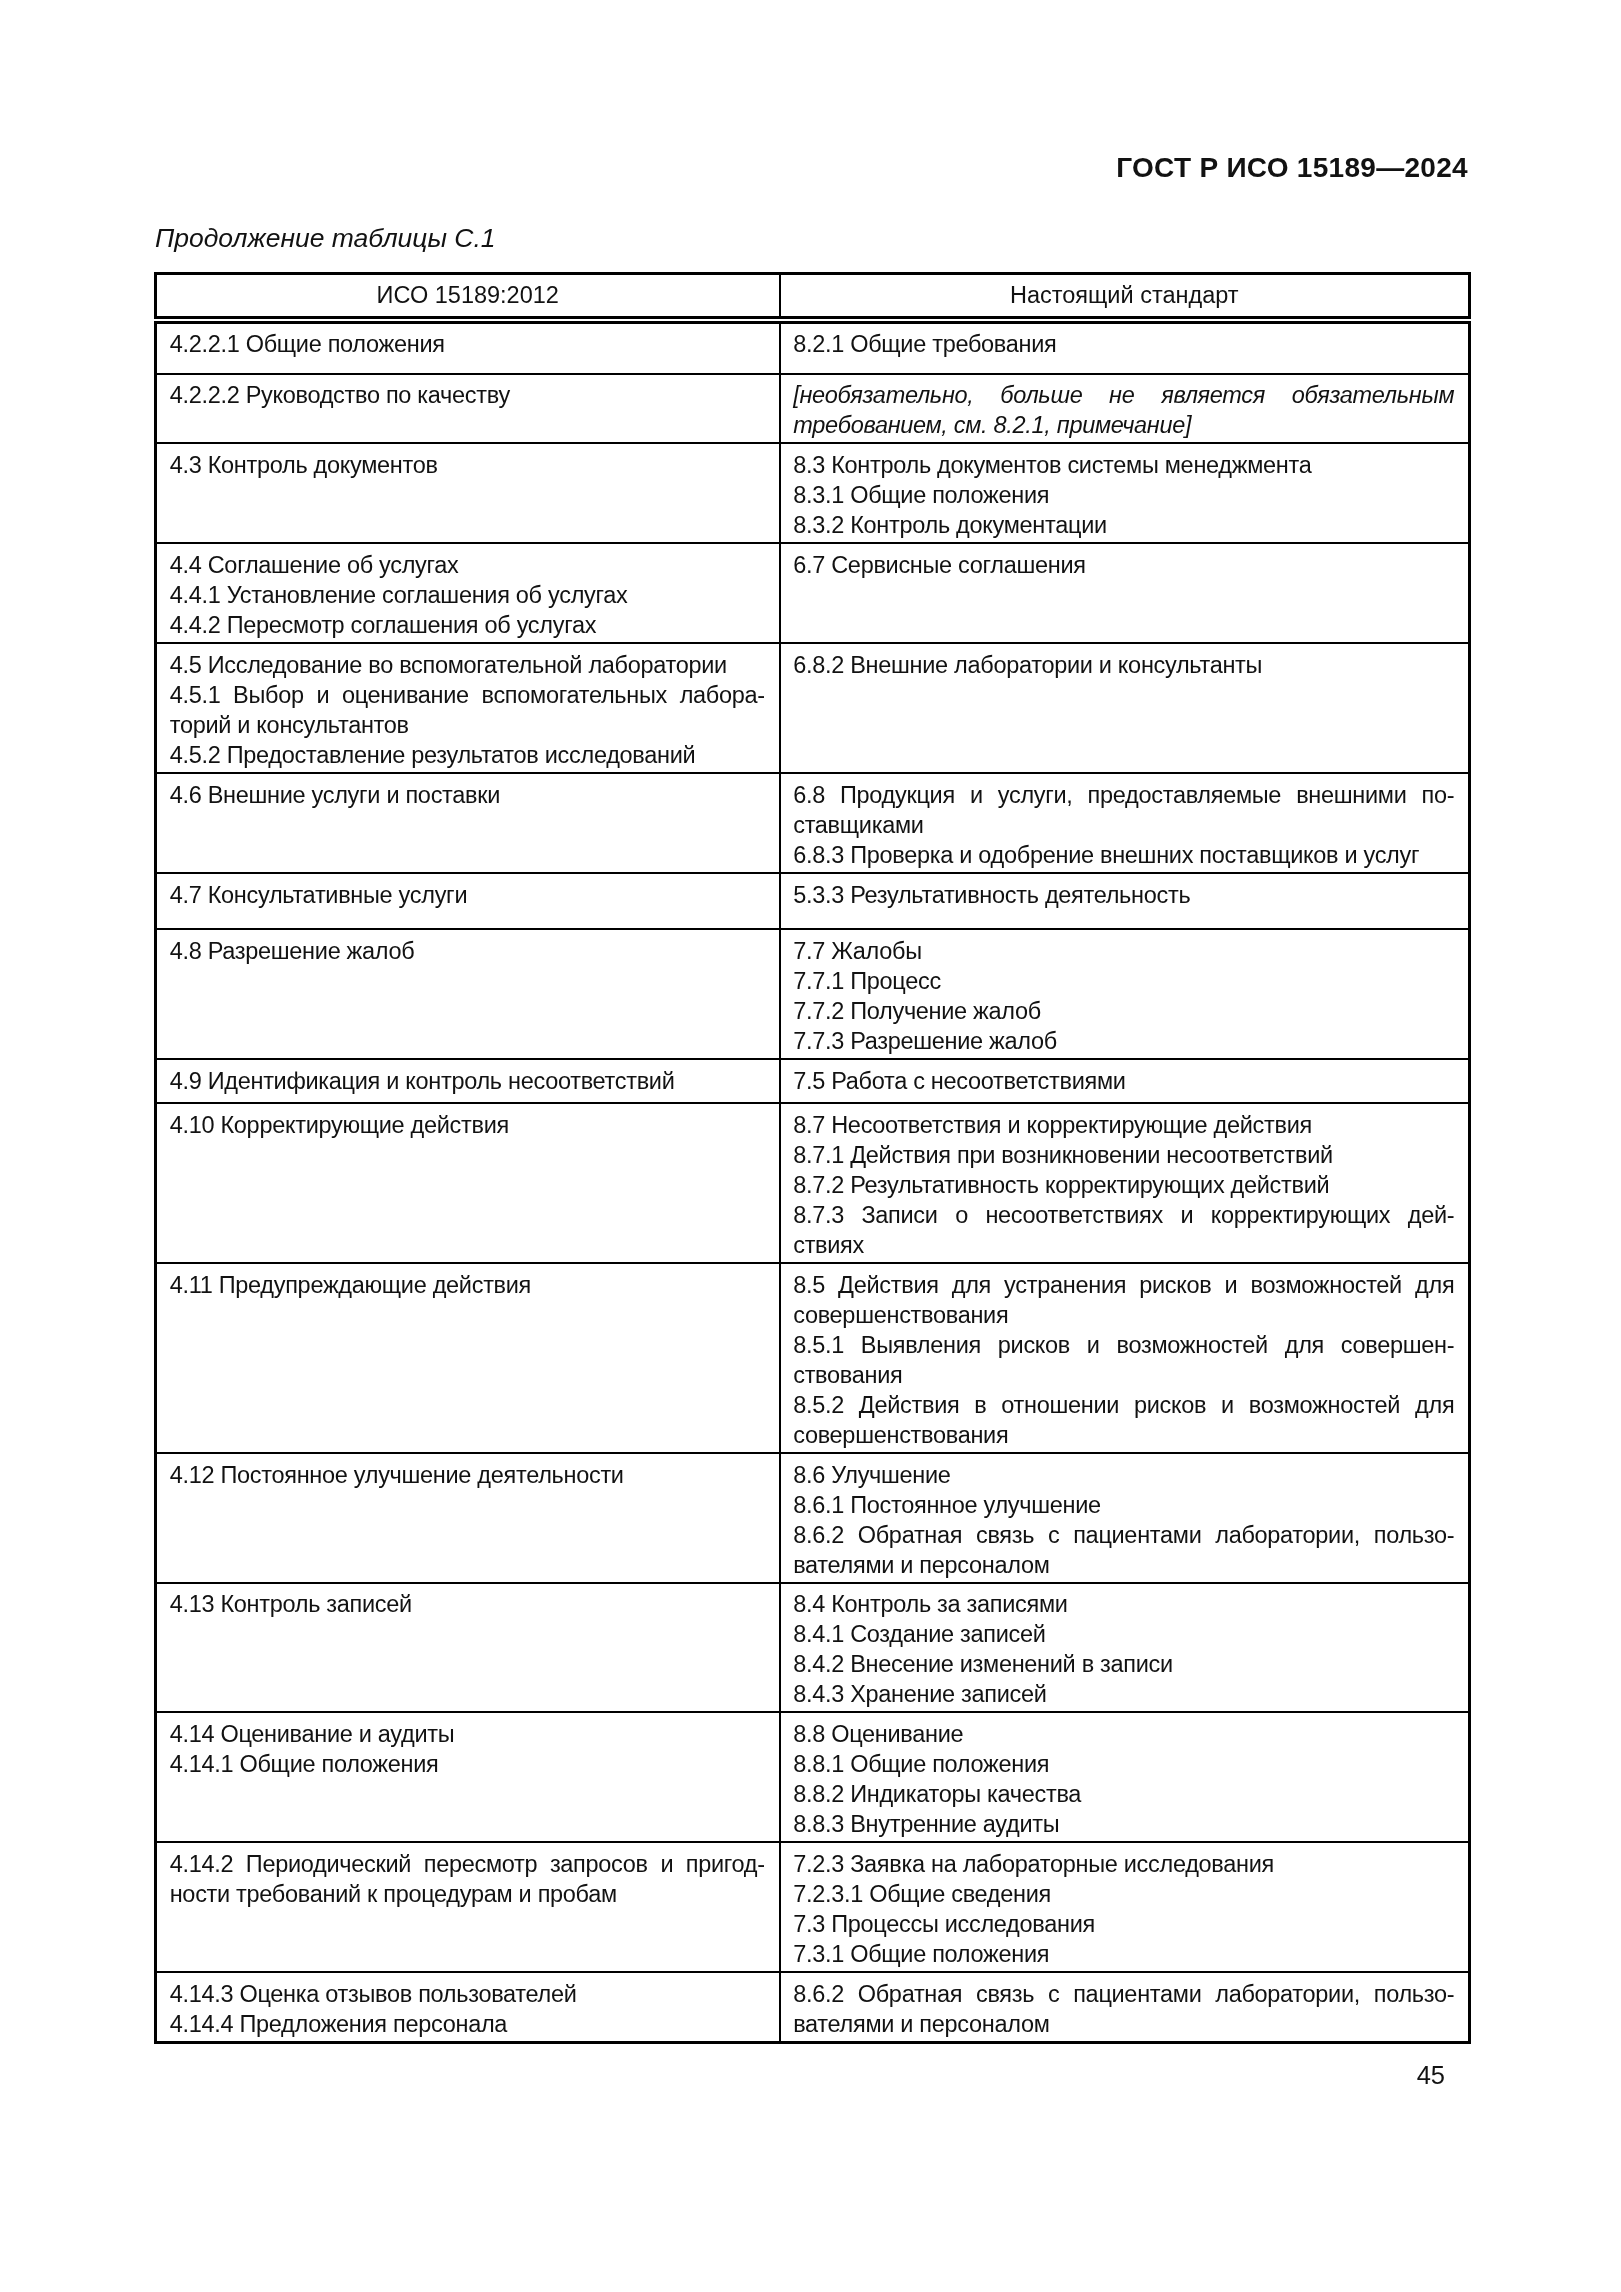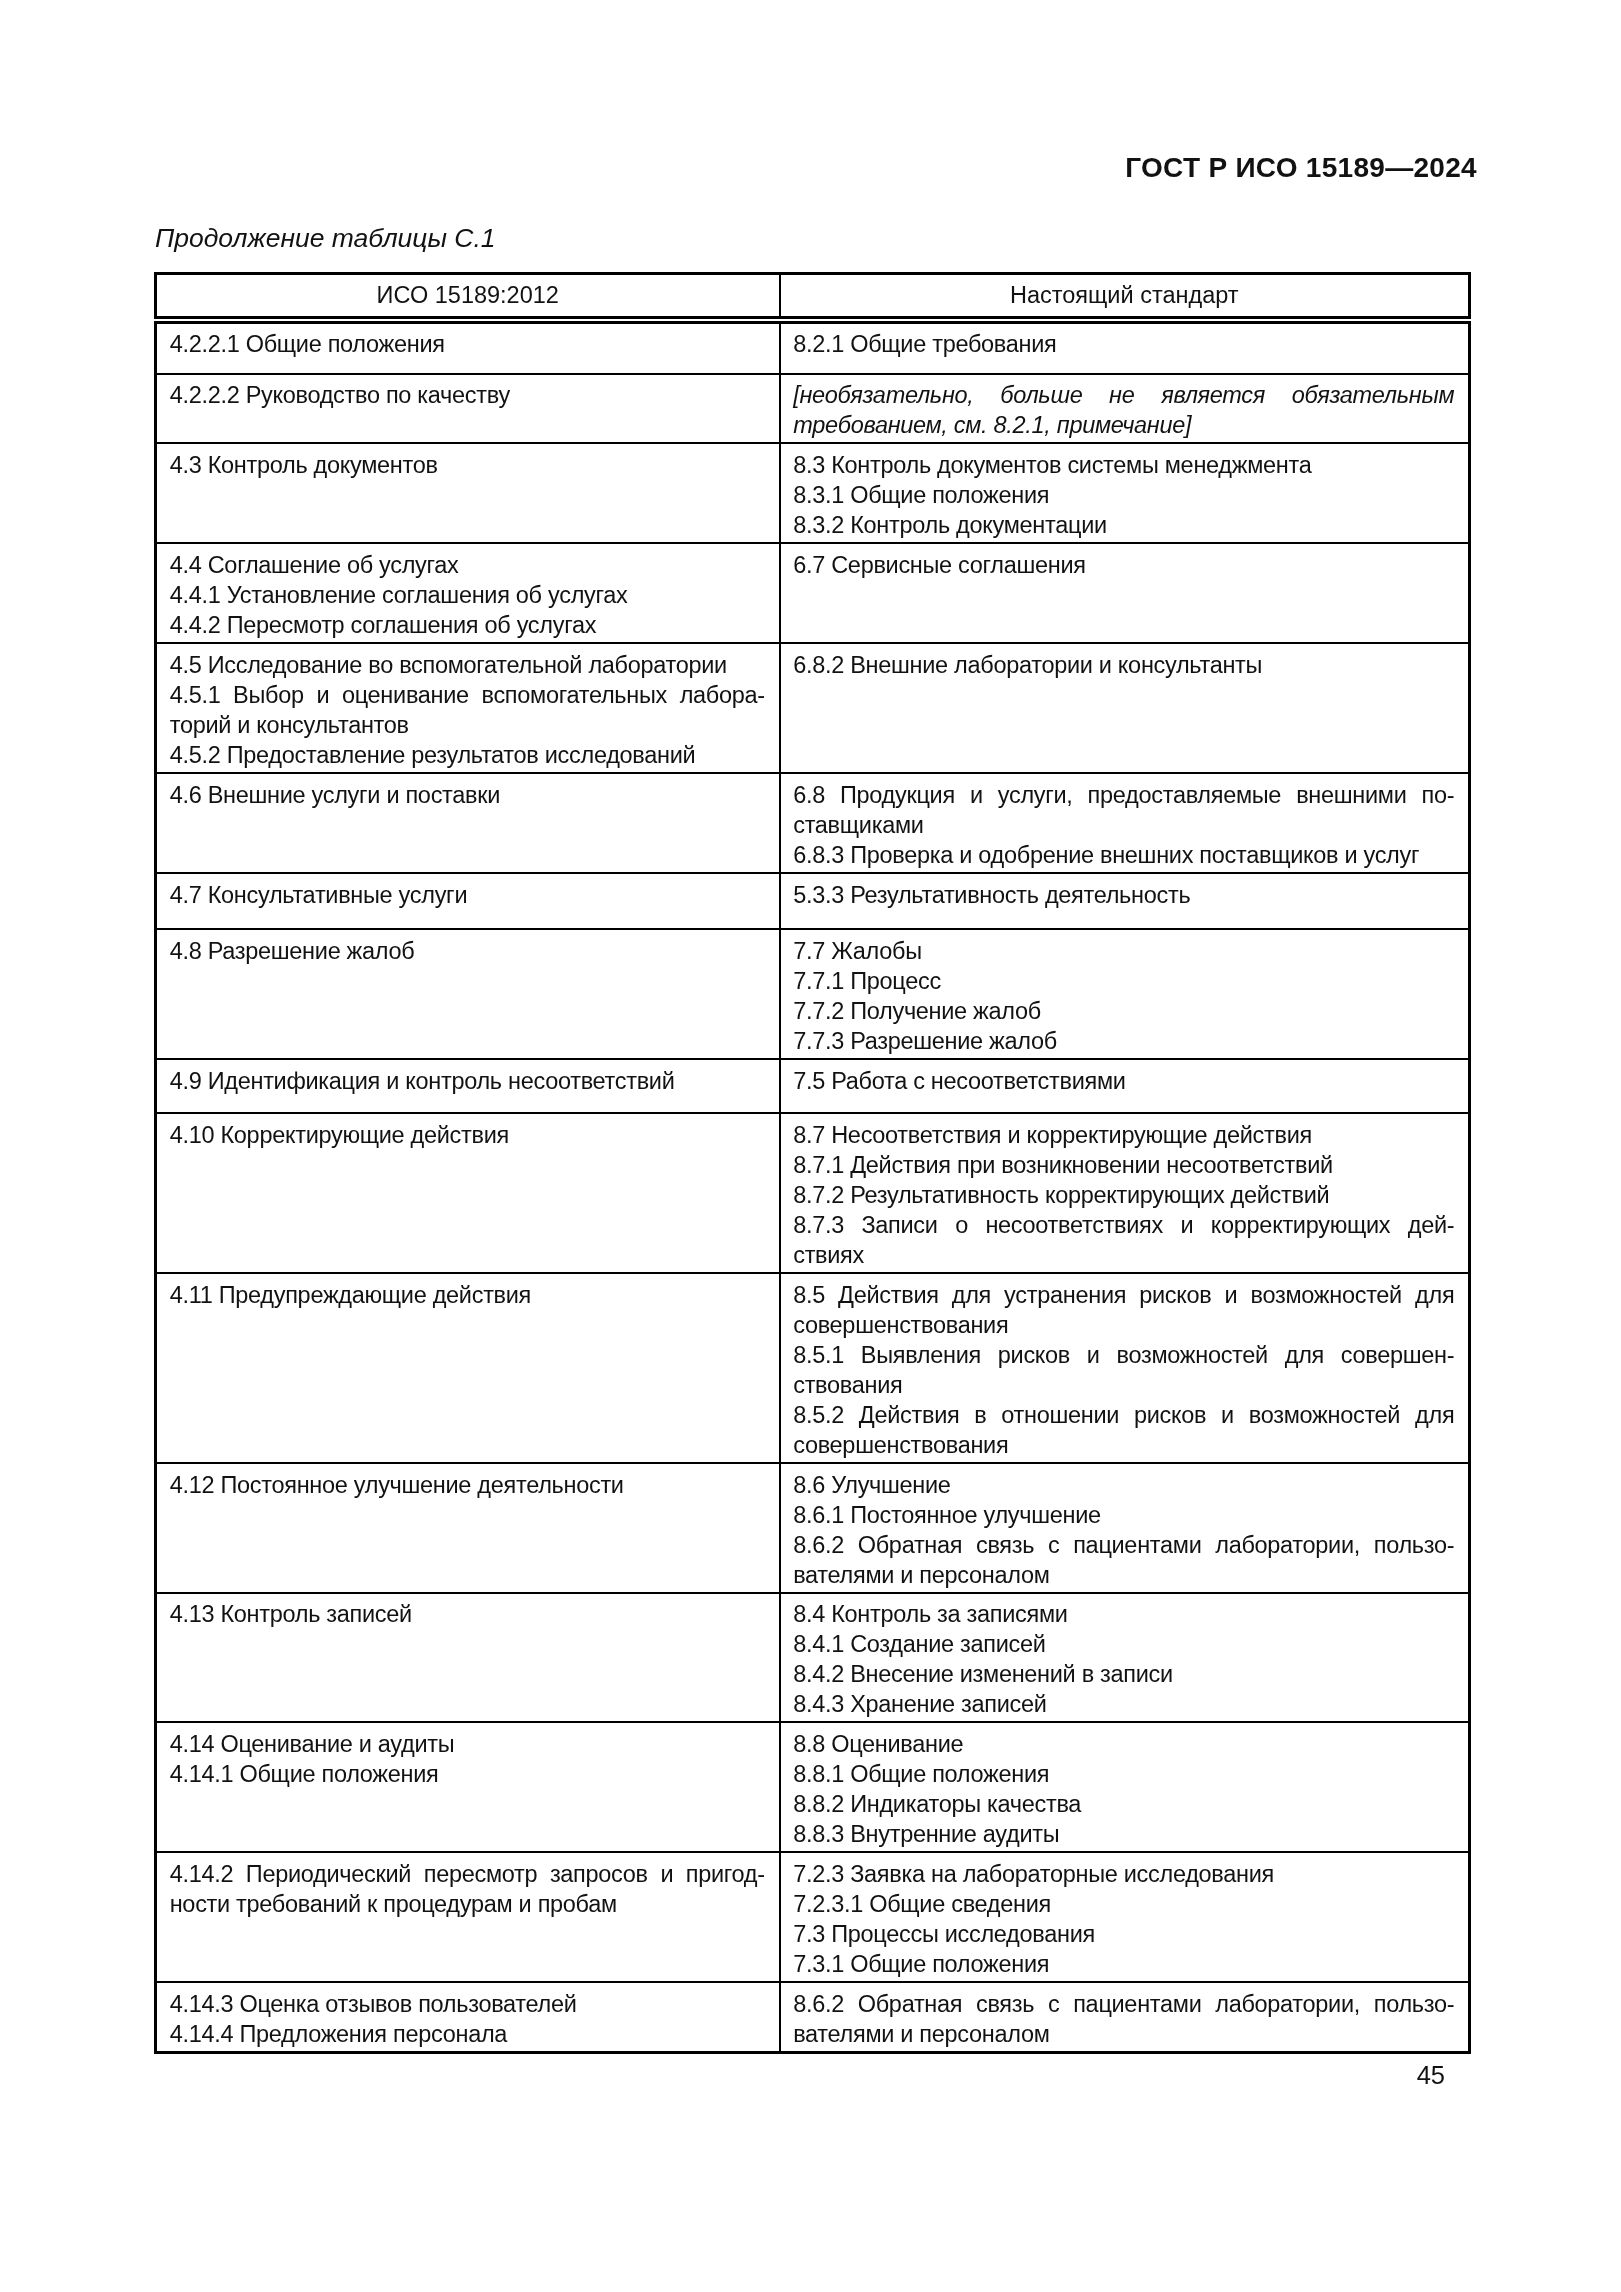--- a/index.html
+++ b/index.html
@@ -6,21 +6,21 @@
   html, body { background: #ffffff; }
   body {
     width: 1621px; height: 2293px;
     position: relative;
     font-family: "Liberation Sans", sans-serif;
     color: #121212;
     overflow: hidden;
   }
   .doc-header {
     position: absolute;
-    top: 152px; right: 144px;
+    top: 152px; right: 153px;
     font-size: 28px;
     font-weight: bold;
     letter-spacing: 0.3px;
     white-space: nowrap;
   }
   .table-caption {
     position: absolute;
     top: 223px; left: 155px;
     font-size: 26.5px;
     font-style: italic;
@@ -151,21 +151,21 @@
         <td>
           <div class="line">4.8 Разрешение жалоб</div>
         </td>
         <td>
           <div class="line">7.7 Жалобы</div>
           <div class="line">7.7.1 Процесс</div>
           <div class="line">7.7.2 Получение жалоб</div>
           <div class="line">7.7.3 Разрешение жалоб</div>
         </td>
       </tr>
-      <tr style="height: 54px; margin-top: 26px;">
+      <tr style="height: 44px; margin-top: 26px;">
         <td>
           <div class="line">4.9 Идентификация и контроль несоответствий</div>
         </td>
         <td>
           <div class="line">7.5 Работа с несоответствиями</div>
         </td>
       </tr>
       <tr style="height: 154px;">
         <td>
           <div class="line">4.10 Корректирующие действия</div>

